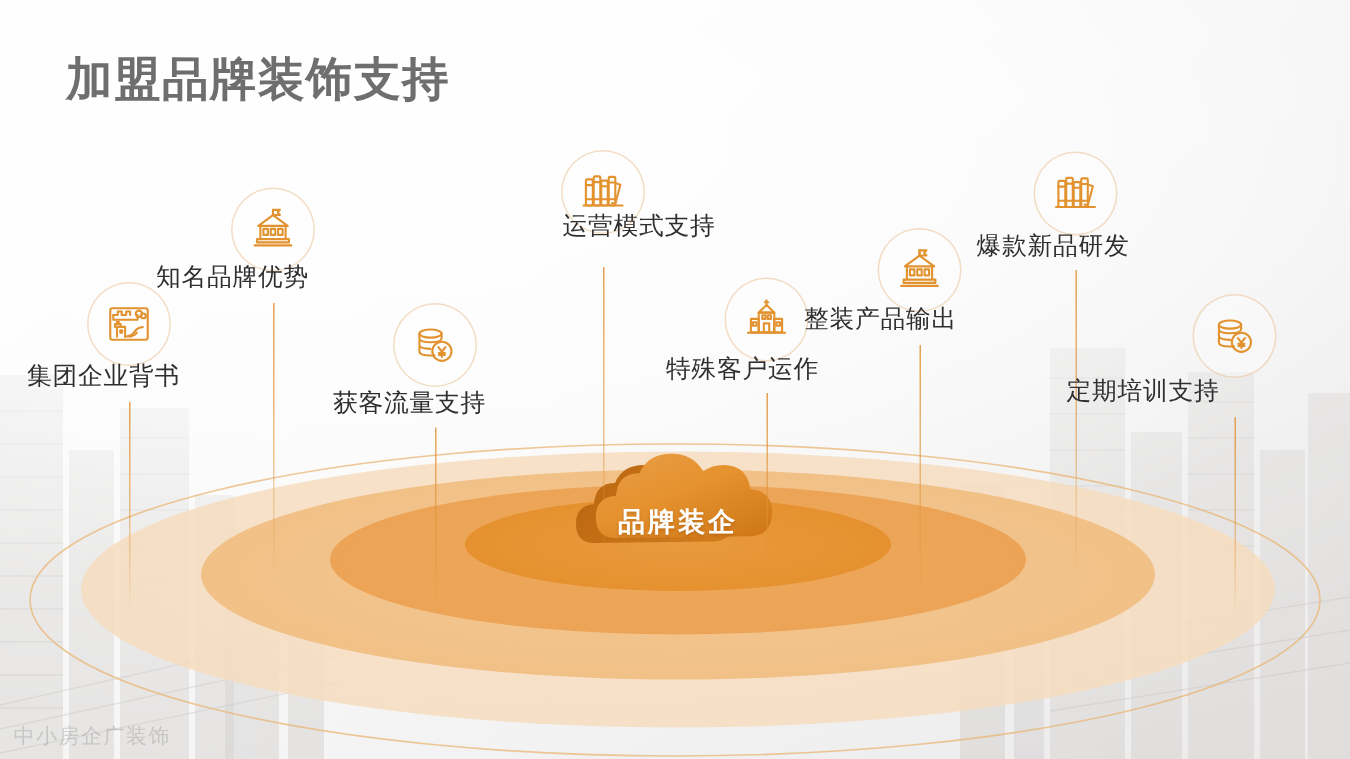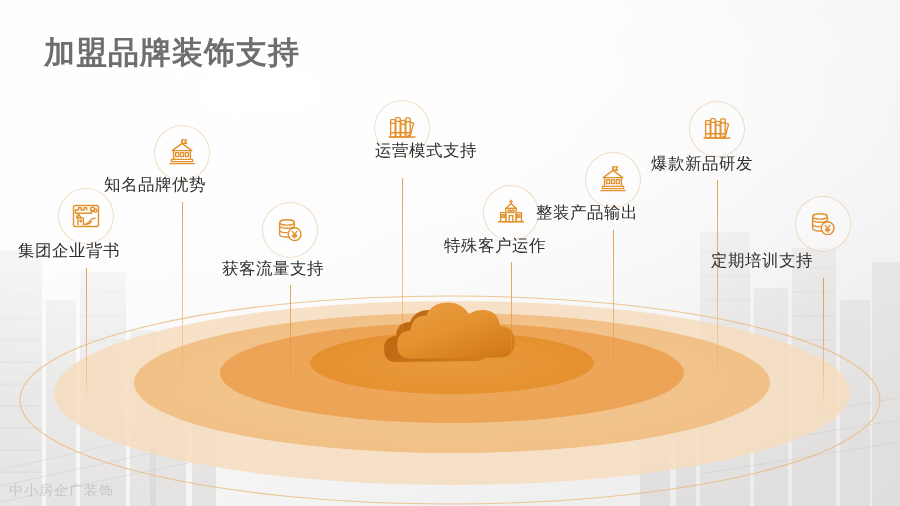--- a/index.html
+++ b/index.html
@@ -226,20 +226,21 @@
           <stop offset="0%" stop-color="#e89d45"></stop>
           <stop offset="45%" stop-color="#e5922f"></stop>
           <stop offset="100%" stop-color="#cf7716"></stop>
         </linearGradient>
       </defs>
       <g>
         <path d="M22 58 q-12 0 -12 -13 q0 -12 12 -13 q1 -14 14 -14 q5 -12 19 -12 q13 0 19 11 q5 -4 12 -4 q14 0 16 15 q13 1 13 14 q0 15 -14 15 z" transform="translate(6,12)" fill="url(#cloudSide)"></path>
         <path d="M22 58 q-12 0 -12 -13 q0 -12 12 -13 q1 -14 14 -14 q5 -12 19 -12 q13 0 19 11 q5 -4 12 -4 q14 0 16 15 q13 1 13 14 q0 15 -14 15 z" transform="translate(18,4) scale(1.12,1.08)" fill="url(#cloudFace)"></path>
       </g>
     </svg>
+    <div class="cloud-label">品牌装企</div>
   </div>
 
   <div id="nodes-layer">
       <div class="stem" style="left: 86px; top: 268px; height: 135px;"></div>
       <div class="node">
         <div class="icon-circle" style="left: 58px; top: 188px;">
           <svg width="32" height="32" viewBox="0 0 32 32" aria-hidden="true">
             <rect x="3.5" y="5.5" width="25" height="21" rx="1.5" fill="none" stroke="#e2922f" stroke-width="1.4" stroke-linecap="round" stroke-linejoin="round"></rect>
             <path d="M5.5 10 h3 v-2.3 h2.6 V10 h3 v-2.3 h2.6 V10" fill="none" stroke="#e2922f" stroke-width="1.4" stroke-linecap="round" stroke-linejoin="round"></path>
             <path d="M5.5 10 v3.2 h16.2 V10" fill="none" stroke="#e2922f" stroke-width="1.4" stroke-linecap="round" stroke-linejoin="round"></path>

